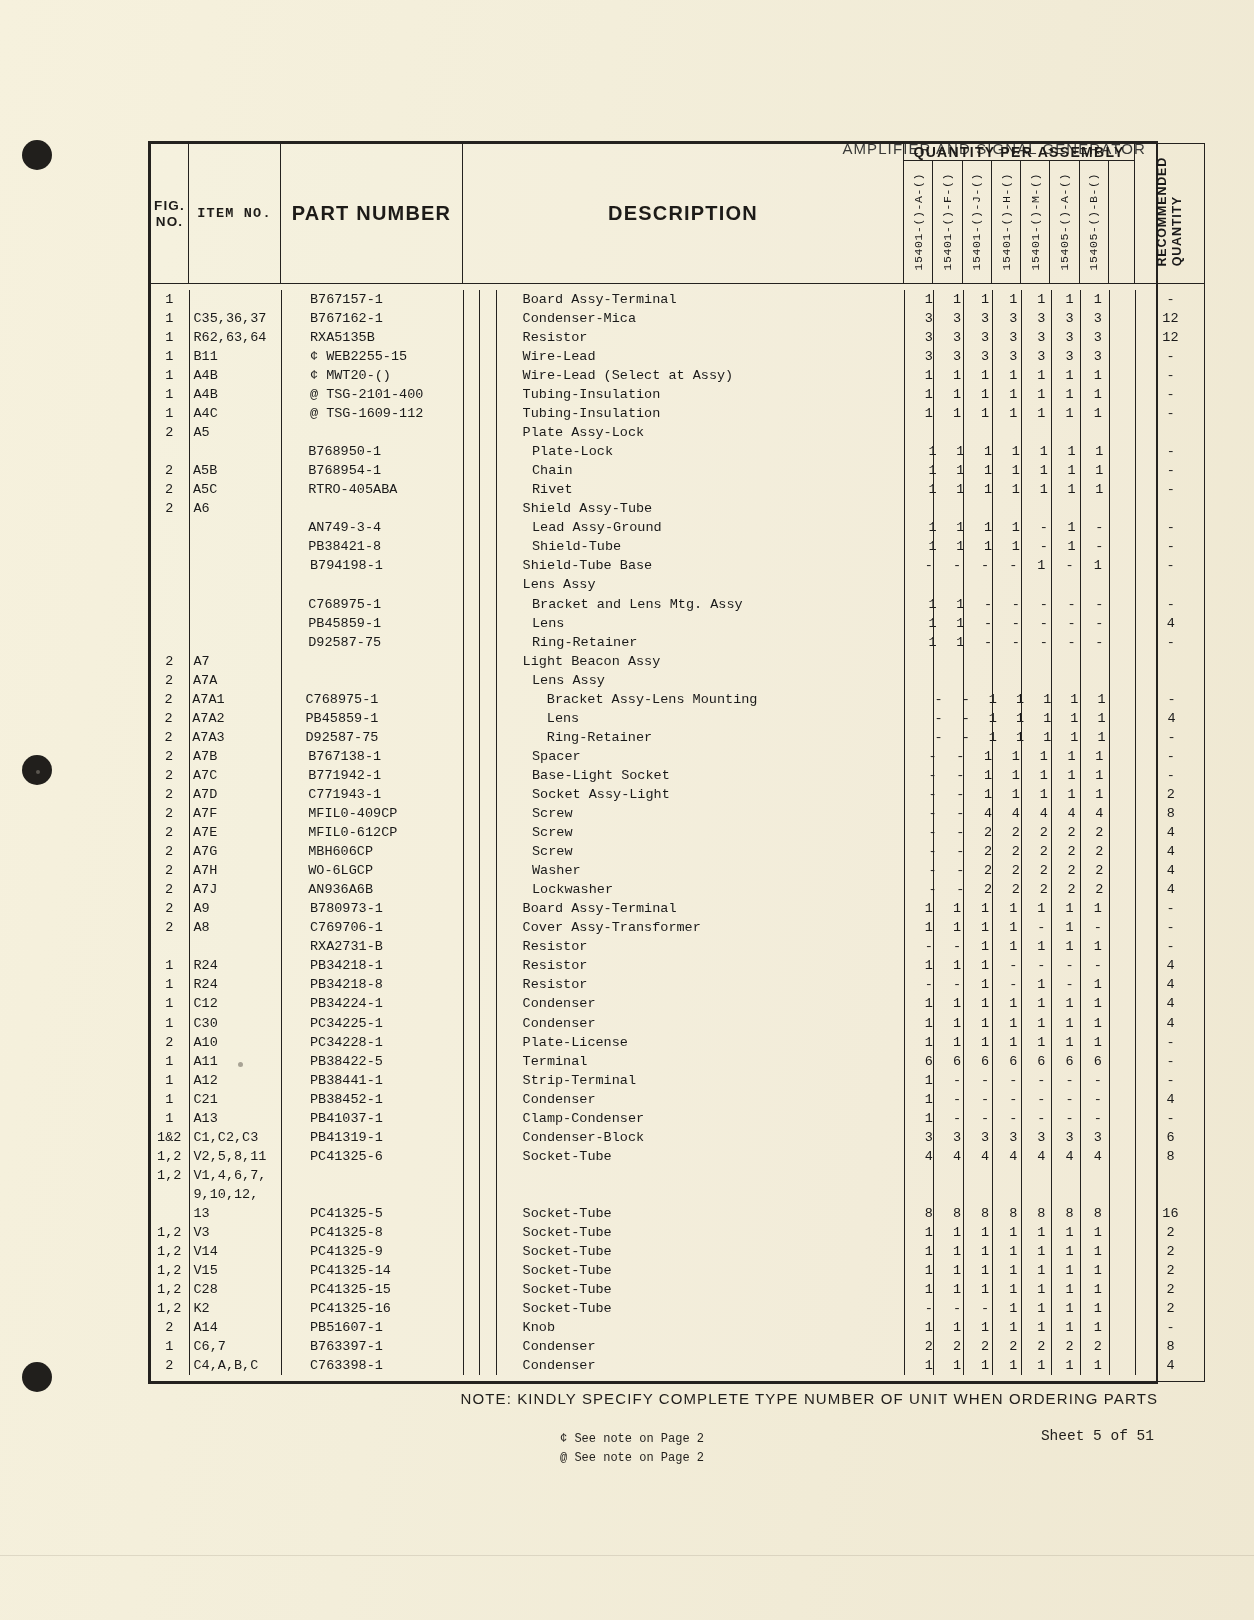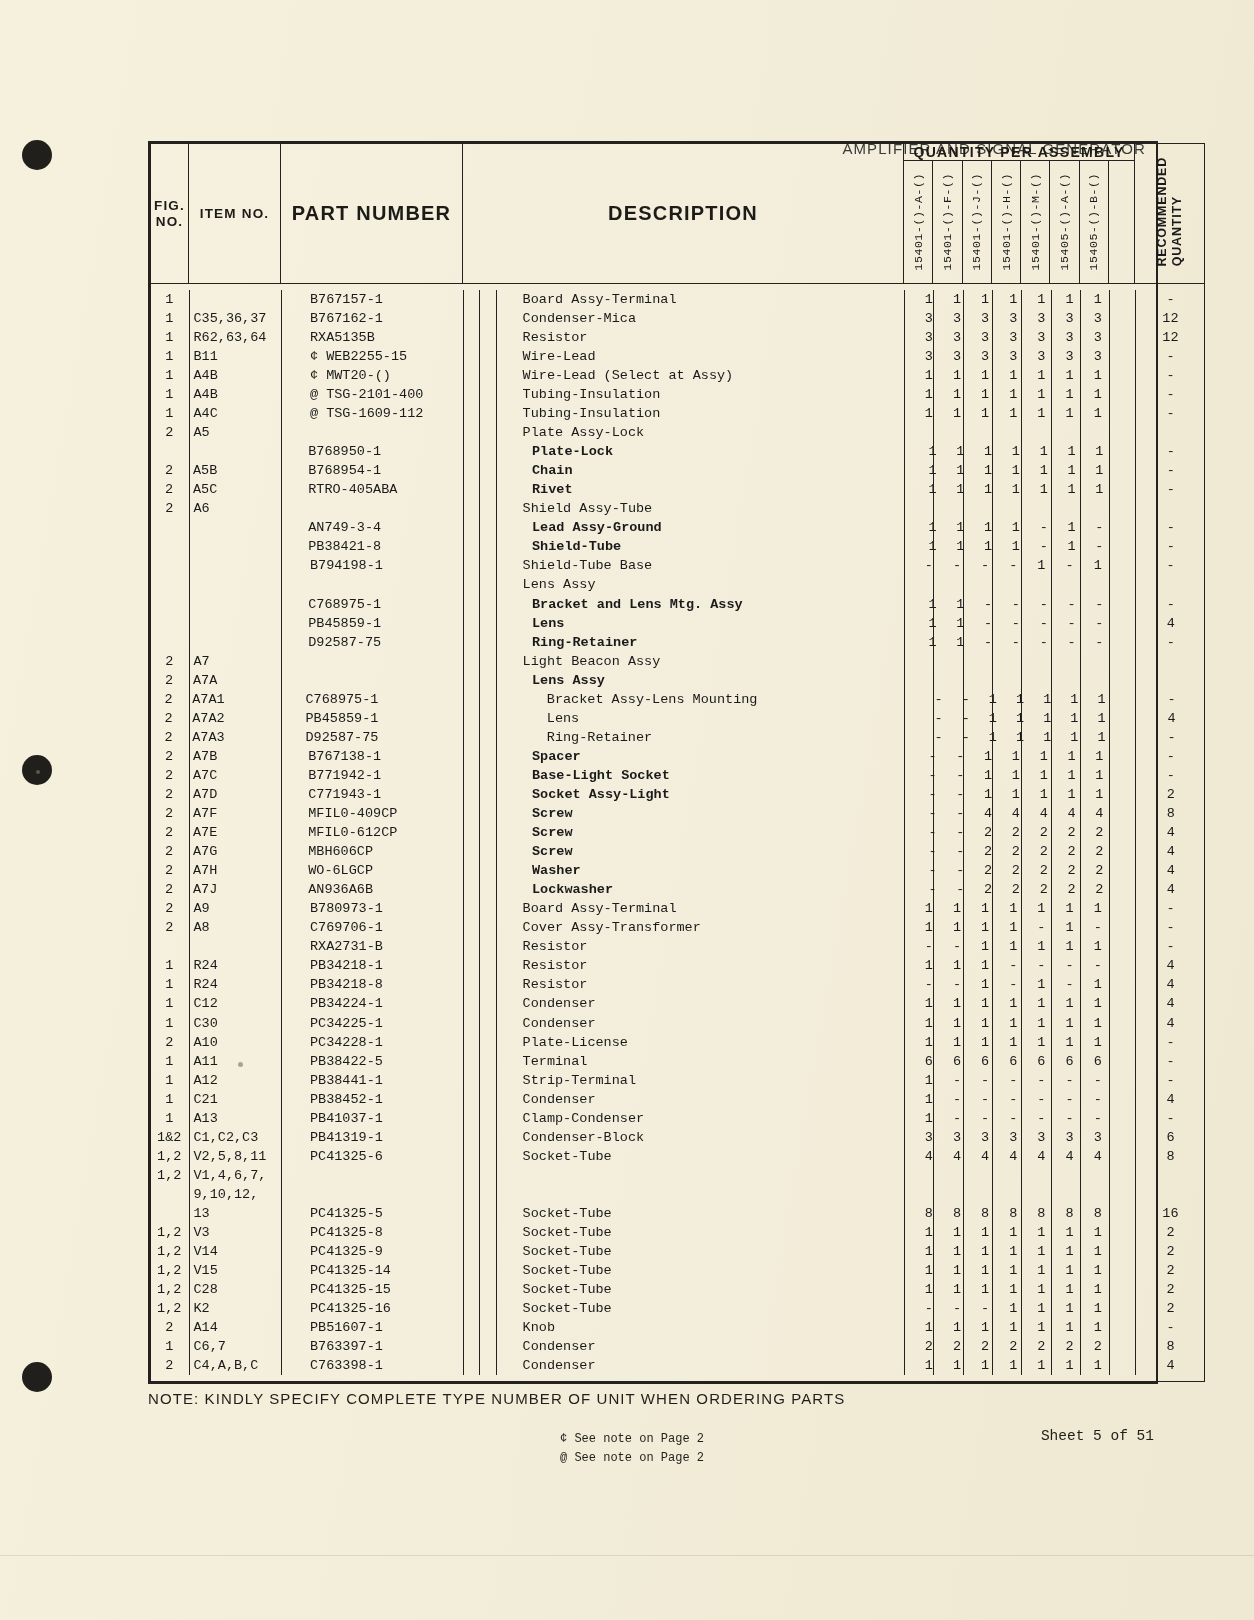--- a/index.html
+++ b/index.html
@@ -80,21 +80,21 @@
   .hdr-fig, .hdr-item, .hdr-part, .hdr-desc {
     text-align: center;
     font-size: 20px;
     letter-spacing: 1.2px;
     font-weight: bold;
     color: #1d1b18;
     padding: 4px 2px;
     line-height: 1.15;
   }
   .hdr-fig { font-size: 13.5px; }
-  .hdr-item { font-size: 13.5px; }
+  .hdr-item { font-size: 13.5px; font-family: Liberation Mono, monospace; }
   .qty-title {
     text-align: center;
     font-size: 14px;
     font-weight: bold;
     letter-spacing: 1.3px;
     padding: 5px 0 4px 0;
     color: #1d1b18;
   }
   .qty-head-cell {
     height: 122px;
@@ -143,38 +143,38 @@
   .c-fig      { width: 38px;  text-align: center; }
   .c-item     { width: 92px;  padding-left: 6px; }
   .c-part     { width: 182px; padding-left: 28px; }
   .c-blank1   { width: 16px; }
   .c-blank2   { width: 17px; }
   .c-desc     { width: 408px; padding-left: 6px; }
   .qcell      { width: 29.3px; text-align: center; }
   .c-pad      { width: 26px; }
   .c-rec      { width: 70px;  text-align: center; }
 
-  .indent1 { padding-left: 20px; font-weight: bold; }
+  .indent1 { padding-left: 20px; }
   .indent2 { padding-left: 42px; }
 
   
   .vrule {
     position: absolute;
     top: 0;
     bottom: 0;
     width: 1px;
     background: #24221f;
   }
 
   .note-bar {
     position: absolute;
     left: 148px;
     top: 1390px;
     width: 1010px;
-    text-align: left;
+    text-align: right;
     font-size: 15px;
     letter-spacing: 1.1px;
     font-weight: normal;
     color: #201e1b;
   }
   .footnotes {
     position: absolute;
     left: 560px;
     top: 1430px;
     font-size: 12px;

